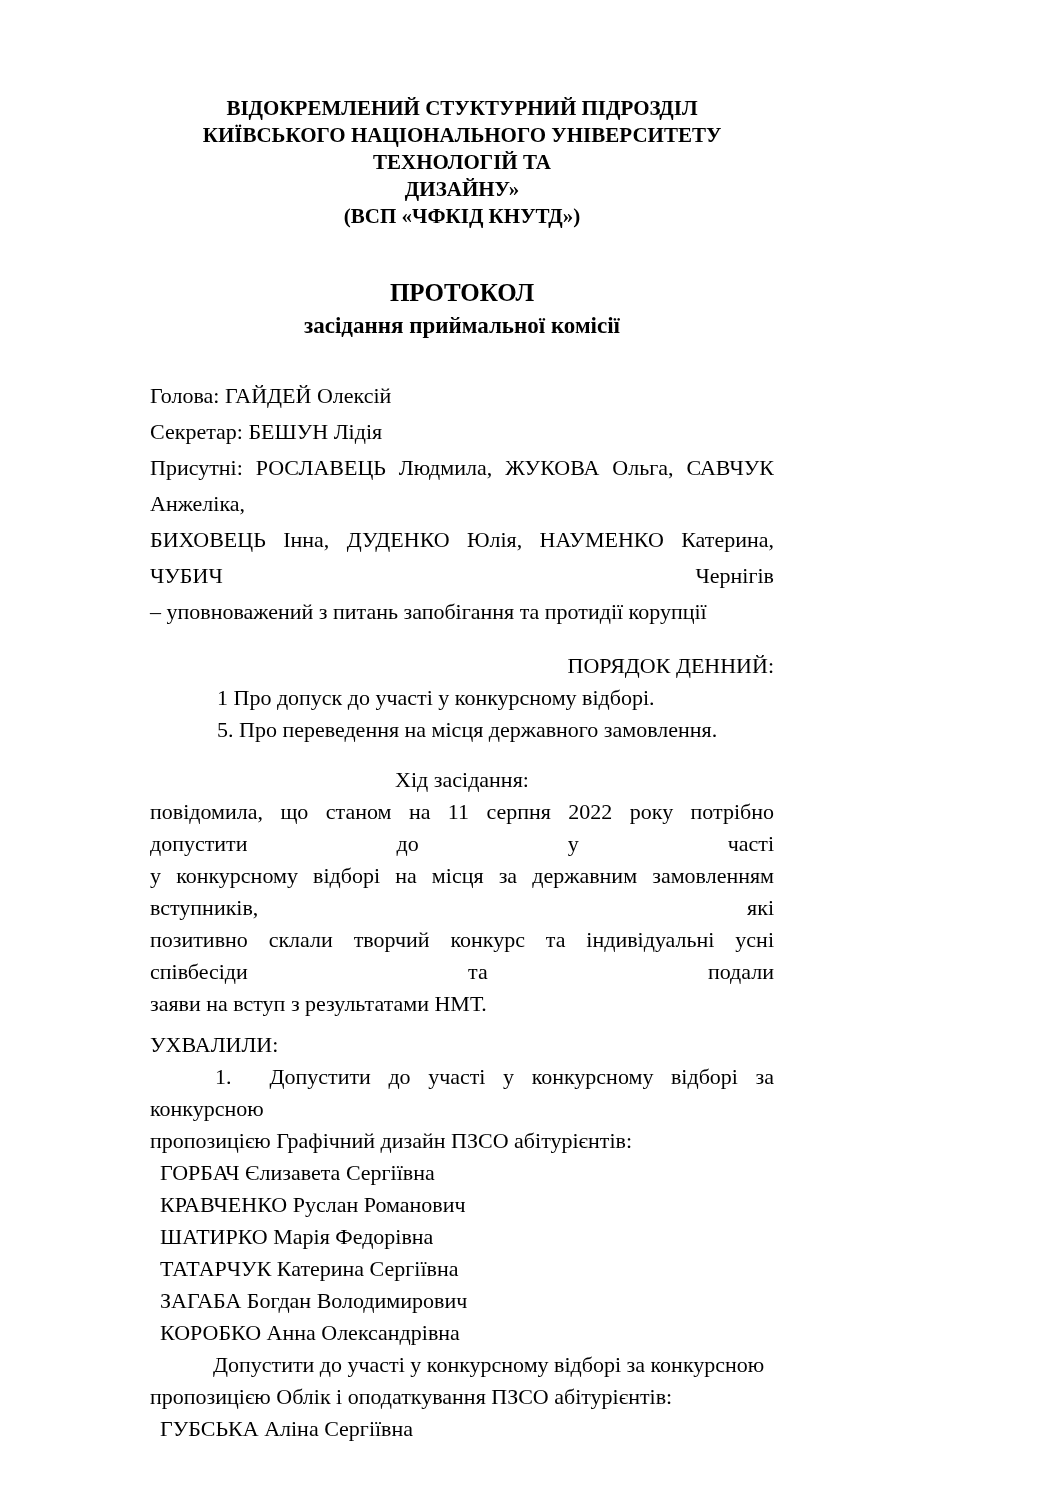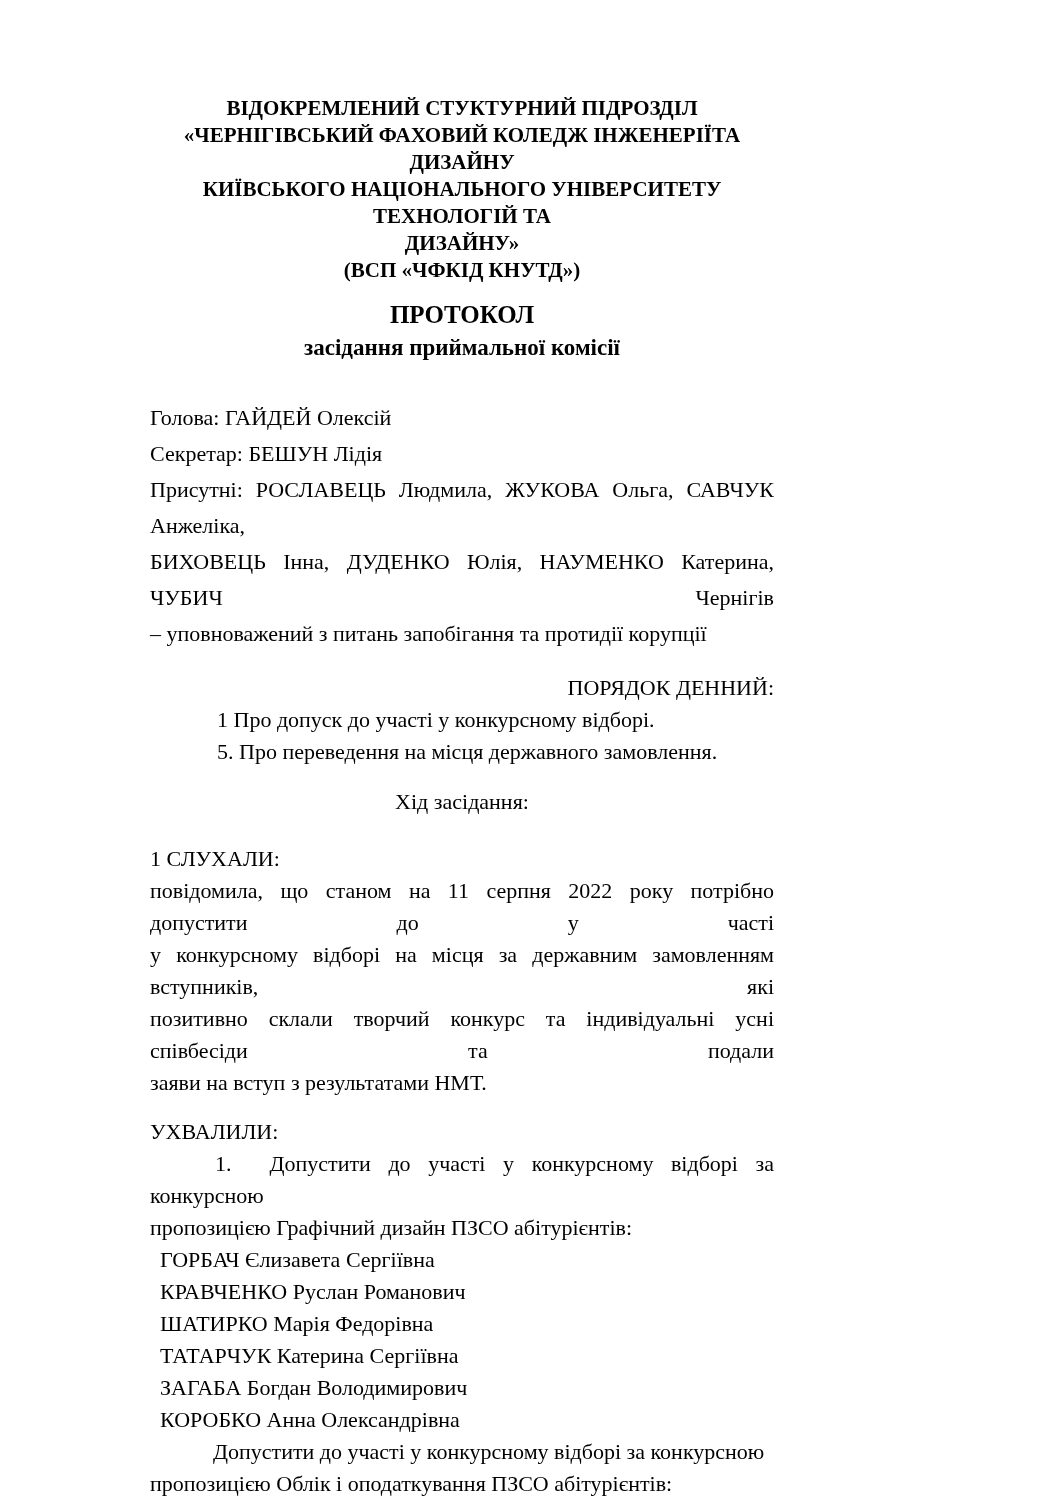--- a/index.html
+++ b/index.html
@@ -23,21 +23,21 @@
 
   
   .org-header {
     text-align: center;
     font-weight: bold;
     font-size: 21px;
     line-height: 27px;
   }
 
   .doc-title {
-    margin-top: 16px;
+    margin-top: 48px;
     text-align: center;
     font-weight: bold;
     font-size: 25px;
     line-height: 30px;
   }
   .doc-subtitle {
     margin-top: 3px;
     text-align: center;
     font-weight: bold;
     font-size: 23px;
@@ -70,30 +70,29 @@
 
   .agenda-heading {
     margin-top: 20px;
     text-align: right;
   }
   .proceedings-heading {
     margin-top: 18px;
     text-align: center;
   }
   .heard-heading { margin-top: 25px; }
-  .resolved-heading { margin-top: 17px; }
+  .resolved-heading { margin-top: 9px; }
 </style>
 </head>
 <body>
 
 <div class="page">
 
   <div class="org-header">
     <div>ВІДОКРЕМЛЕНИЙ СТУКТУРНИЙ ПІДРОЗДІЛ</div>
-    <div>«ЧЕРНІГІВСЬКИЙ ФАХОВИЙ КОЛЕДЖ ІНЖЕНЕРІЇТА ДИЗАЙНУ</div>
     <div>КИЇВСЬКОГО НАЦІОНАЛЬНОГО УНІВЕРСИТЕТУ ТЕХНОЛОГІЙ ТА</div>
     <div>ДИЗАЙНУ»</div>
     <div>(ВСП «ЧФКІД КНУТД»)</div>
   </div>
 
   <div class="doc-title">ПРОТОКОЛ</div>
   <div class="doc-subtitle">засідання приймальної комісії</div>
 
 
   <div class="officials">
@@ -103,21 +102,20 @@
     <div class="jline">БИХОВЕЦЬ Інна, ДУДЕНКО Юлія, НАУМЕНКО Катерина, ЧУБИЧ Чернігів</div>
     <div class="lline">– уповноважений з питань запобігання та протидії корупції</div>
   </div>
 
   <div class="agenda-heading">ПОРЯДОК ДЕННИЙ:</div>
   <div class="lline indent67">1 Про допуск до участі у конкурсному відборі.</div>
   <div class="lline indent67">5. Про переведення на місця державного замовлення.</div>
 
   <div class="proceedings-heading">Хід засідання:</div>
 
-  <div class="heard-heading">1 СЛУХАЛИ:</div>
   <div>
     <div class="jline">повідомила, що станом на 11 серпня 2022 року потрібно допустити до у часті</div>
     <div class="jline">у конкурсному відборі на місця за державним замовленням вступників, які</div>
     <div class="jline">позитивно склали творчий конкурс та індивідуальні усні співбесіди та подали</div>
     <div class="lline">заяви на вступ з результатами НМТ.</div>
   </div>
 
   <div class="resolved-heading">УХВАЛИЛИ:</div>
 
   <div class="jline indent65"><span>1.</span><span class="tab"></span><span>Допустити до участі у конкурсному відборі за конкурсною</span></div>

